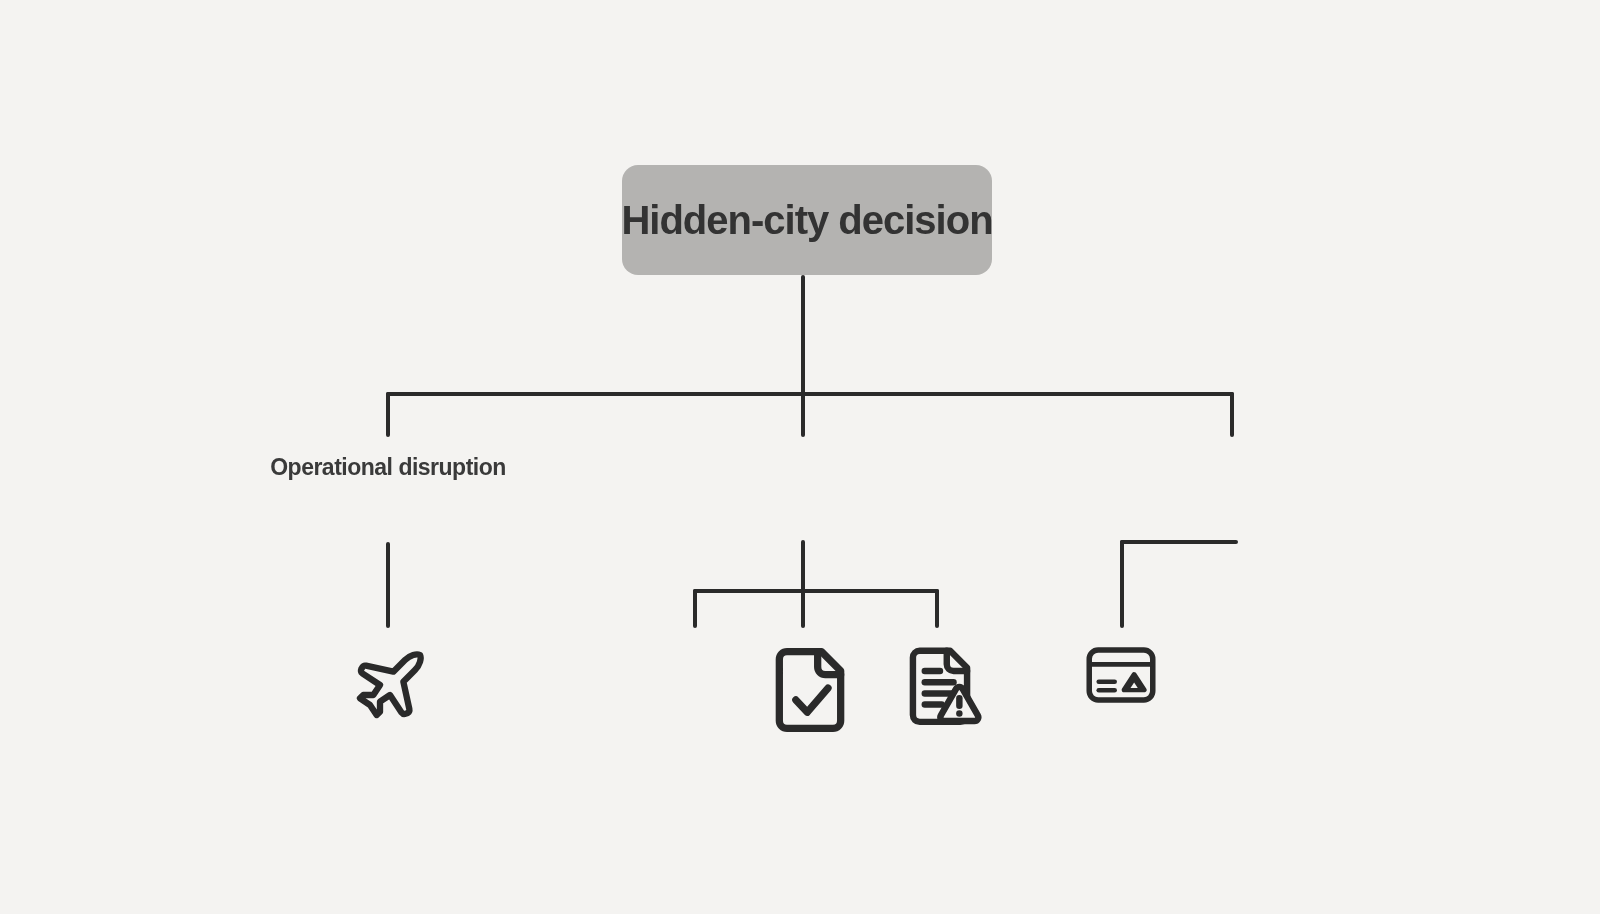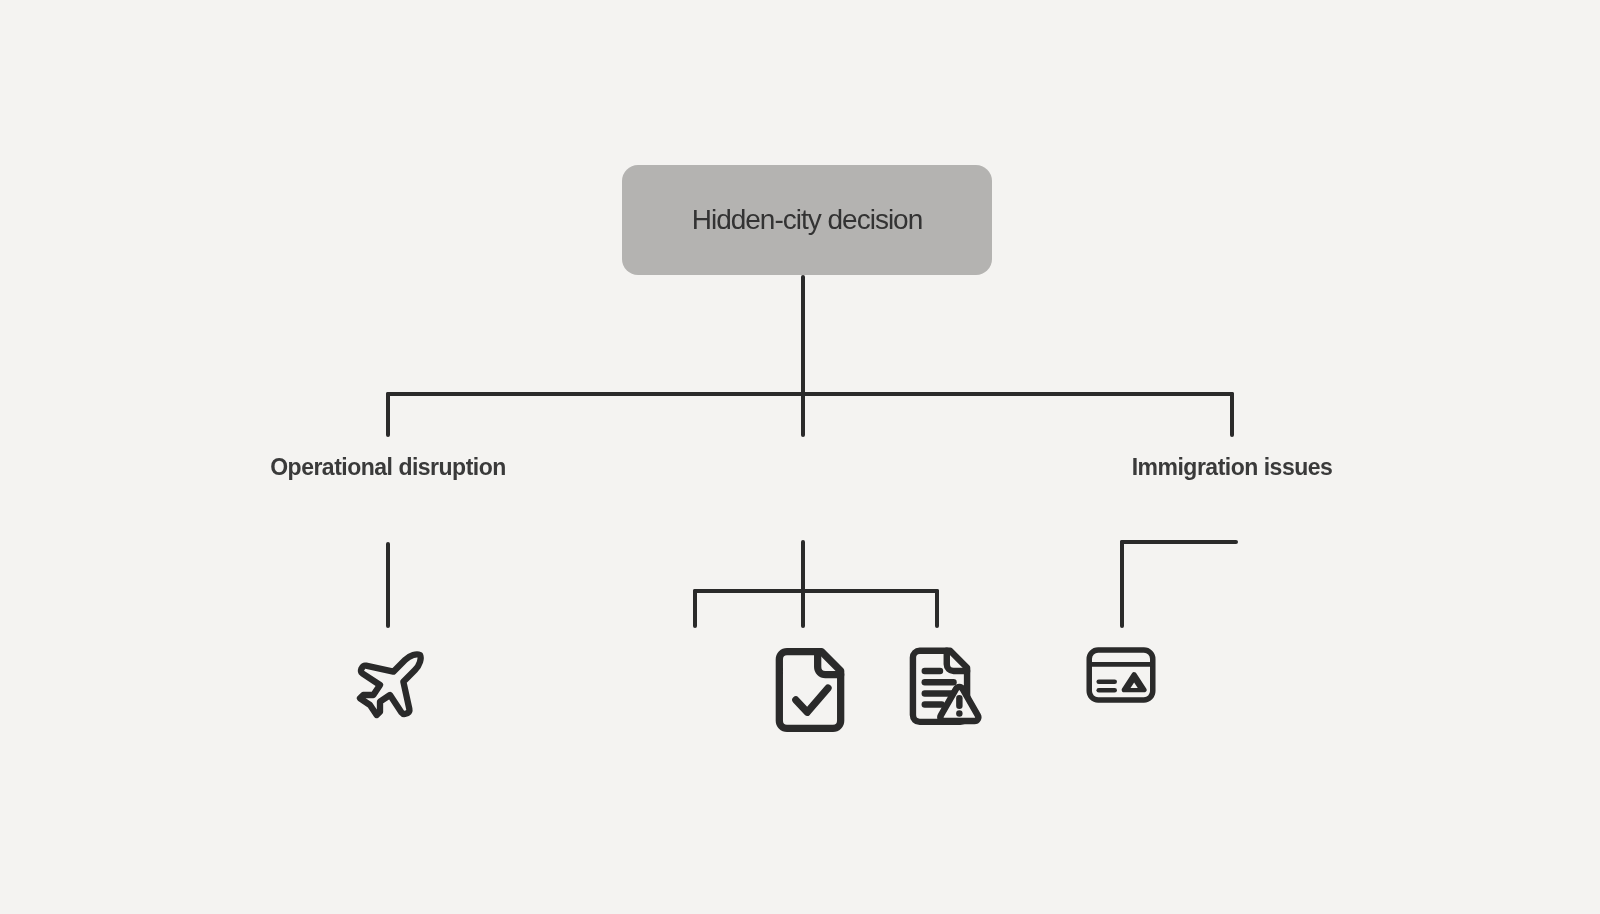--- a/index.html
+++ b/index.html
@@ -23,22 +23,22 @@
     top: 165px;
     width: 370px;
     height: 110px;
     background: #b4b3b1;
     border-radius: 16px;
     display: flex;
     align-items: center;
     justify-content: center;
   }
   .root-box .root-label {
-    font-size: 28px;
-    font-weight: 400;
+    font-size: 40px;
+    font-weight: 700;
     color: #333333;
     letter-spacing: -1px;
     white-space: nowrap;
   }
   .node-label {
     position: absolute;
     top: 448px;
     width: 300px;
     transform: translateX(-50%);
     text-align: center;
@@ -69,21 +69,20 @@
 
   <div class="line" style="left:801px; top:540px; width:4px; height:88px;"></div>
   <div class="line" style="left:693px; top:589px; width:246px; height:4px;"></div>
   <div class="line" style="left:693px; top:589px; width:4px; height:39px;"></div>
   <div class="line" style="left:935px; top:589px; width:4px; height:39px;"></div>
 
   <div class="line" style="left:1120px; top:540px; width:118px; height:4px;"></div>
   <div class="line" style="left:1120px; top:540px; width:4px; height:88px;"></div>
 
   <div class="node-label" style="left:388px;">Operational disruption</div>
-  <div class="node-label" style="left:1232px;">Immigration issues</div>
 
   <div class="icon" style="left:350px; top:645px;">
     <svg width="80" height="80" viewBox="0 0 24 24" fill="none" stroke="#2a2a2a" stroke-width="1.9" stroke-linecap="round" stroke-linejoin="round">
       <path d="M17.8 19.2 16 11l3.5-3.5C21 6 21.5 4 21 3c-1-.5-3 0-4.5 1.5L13 8 4.8 6.2c-.5-.1-.9.1-1.1.5l-.3.5c-.2.5-.1 1 .3 1.3L9 12l-2 3H4l-1 1 3 2 2 3 1-1v-3l3-2 3.5 5.3c.3.4.8.5 1.3.3l.5-.2c.4-.3.6-.7.5-1.2z"></path>
     </svg>
   </div>
 
   <div class="icon" style="left:764px; top:644px;">
     <svg width="92" height="92" viewBox="0 0 24 24" fill="none" stroke="#2a2a2a" stroke-width="1.9" stroke-linecap="round" stroke-linejoin="round">
       <path d="M15 2H6a2 2 0 0 0-2 2v16a2 2 0 0 0 2 2h12a2 2 0 0 0 2-2V7Z"></path>

